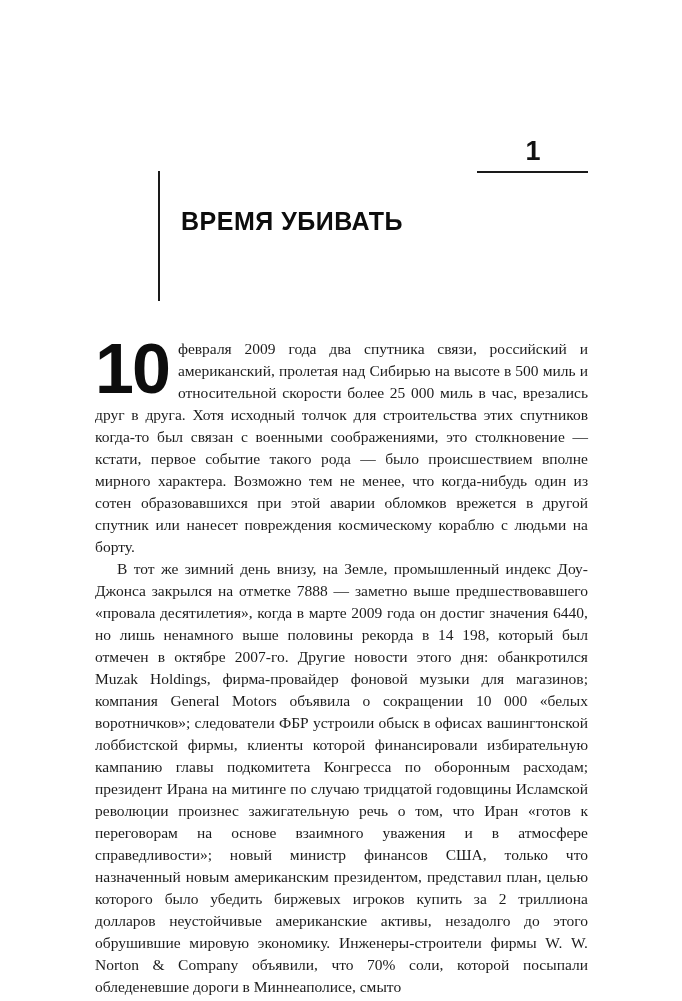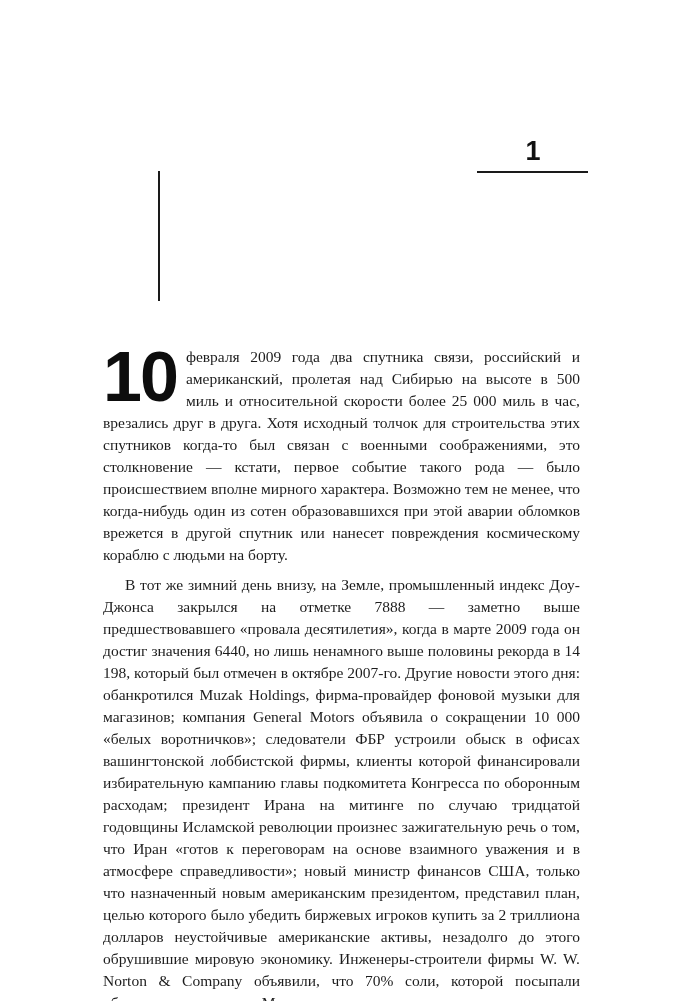--- a/index.html
+++ b/index.html
@@ -64,21 +64,21 @@
     top: 338px;
     width: 493px;
     font-family: "Liberation Serif", "DejaVu Serif", serif;
     font-size: 15.5px;
     line-height: 22px;
     text-align: justify;
     color: #1c1c1c;
     hyphens: auto;
   }
   .para {
-    margin: 8px;
+    margin: 0;
   }
   .p-indent {
     text-indent: 22px;
     font-family: Liberation Serif, serif;
   }
   .dropcap {
     float: left;
     font-family: "Liberation Sans", "DejaVu Sans", sans-serif;
     font-weight: 700;
     font-size: 70px;
@@ -92,20 +92,21 @@
 <body>
 
 <div class="page">
 
   <div class="chapter-number">1</div>
 
   <div class="chapter-rule"></div>
 
   <div class="title-rule"></div>
 
+  <h1 class="chapter-title">ВРЕМЯ УБИВАТЬ</h1>
 
   <div class="body-text">
     <p class="para"><span class="dropcap">10</span><span>февраля 2009 года два спутника связи, российский и американский, пролетая над Сибирью на высоте в 500 миль и относительной скорости более 25 000 миль в час, врезались друг в друга. Хотя исходный толчок для строительства этих спутников когда-то был связан с военными соображениями, это столкновение — кстати, первое событие такого рода — было происшествием вполне мирного характера. Возможно тем не менее, что когда-нибудь один из сотен образовавшихся при этой аварии обломков врежется в другой спутник или нанесет повреждения космическому кораблю с людьми на борту.</span></p>
 
     <p class="para p-indent">В тот же зимний день внизу, на Земле, промышленный индекс Доу-Джонса закрылся на отметке 7888 — заметно выше предшествовавшего «провала десятилетия», когда в марте 2009 года он достиг значения 6440, но лишь ненамного выше половины рекорда в 14 198, который был отмечен в октябре 2007-го. Другие новости этого дня: обанкротился Muzak Holdings, фирма-провайдер фоновой музыки для магазинов; компания General Motors объявила о сокращении 10 000 «белых воротничков»; следователи ФБР устроили обыск в офисах вашингтонской лоббистской фирмы, клиенты которой финансировали избирательную кампанию главы подкомитета Конгресса по оборонным расходам; президент Ирана на митинге по случаю тридцатой годовщины Исламской революции произнес зажигательную речь о том, что Иран «готов к переговорам на основе взаимного уважения и в атмосфере справедливости»; новый министр финансов США, только что назначенный новым американским президентом, представил план, целью которого было убедить биржевых игроков купить за 2 триллиона долларов неустойчивые американские активы, незадолго до этого обрушившие мировую экономику. Инженеры-строители фирмы W. W. Norton &amp; Company объявили, что 70% соли, которой посыпали обледеневшие дороги в Миннеаполисе, смыто</p>
   </div>
 
 </div>
 
 </body></html>

